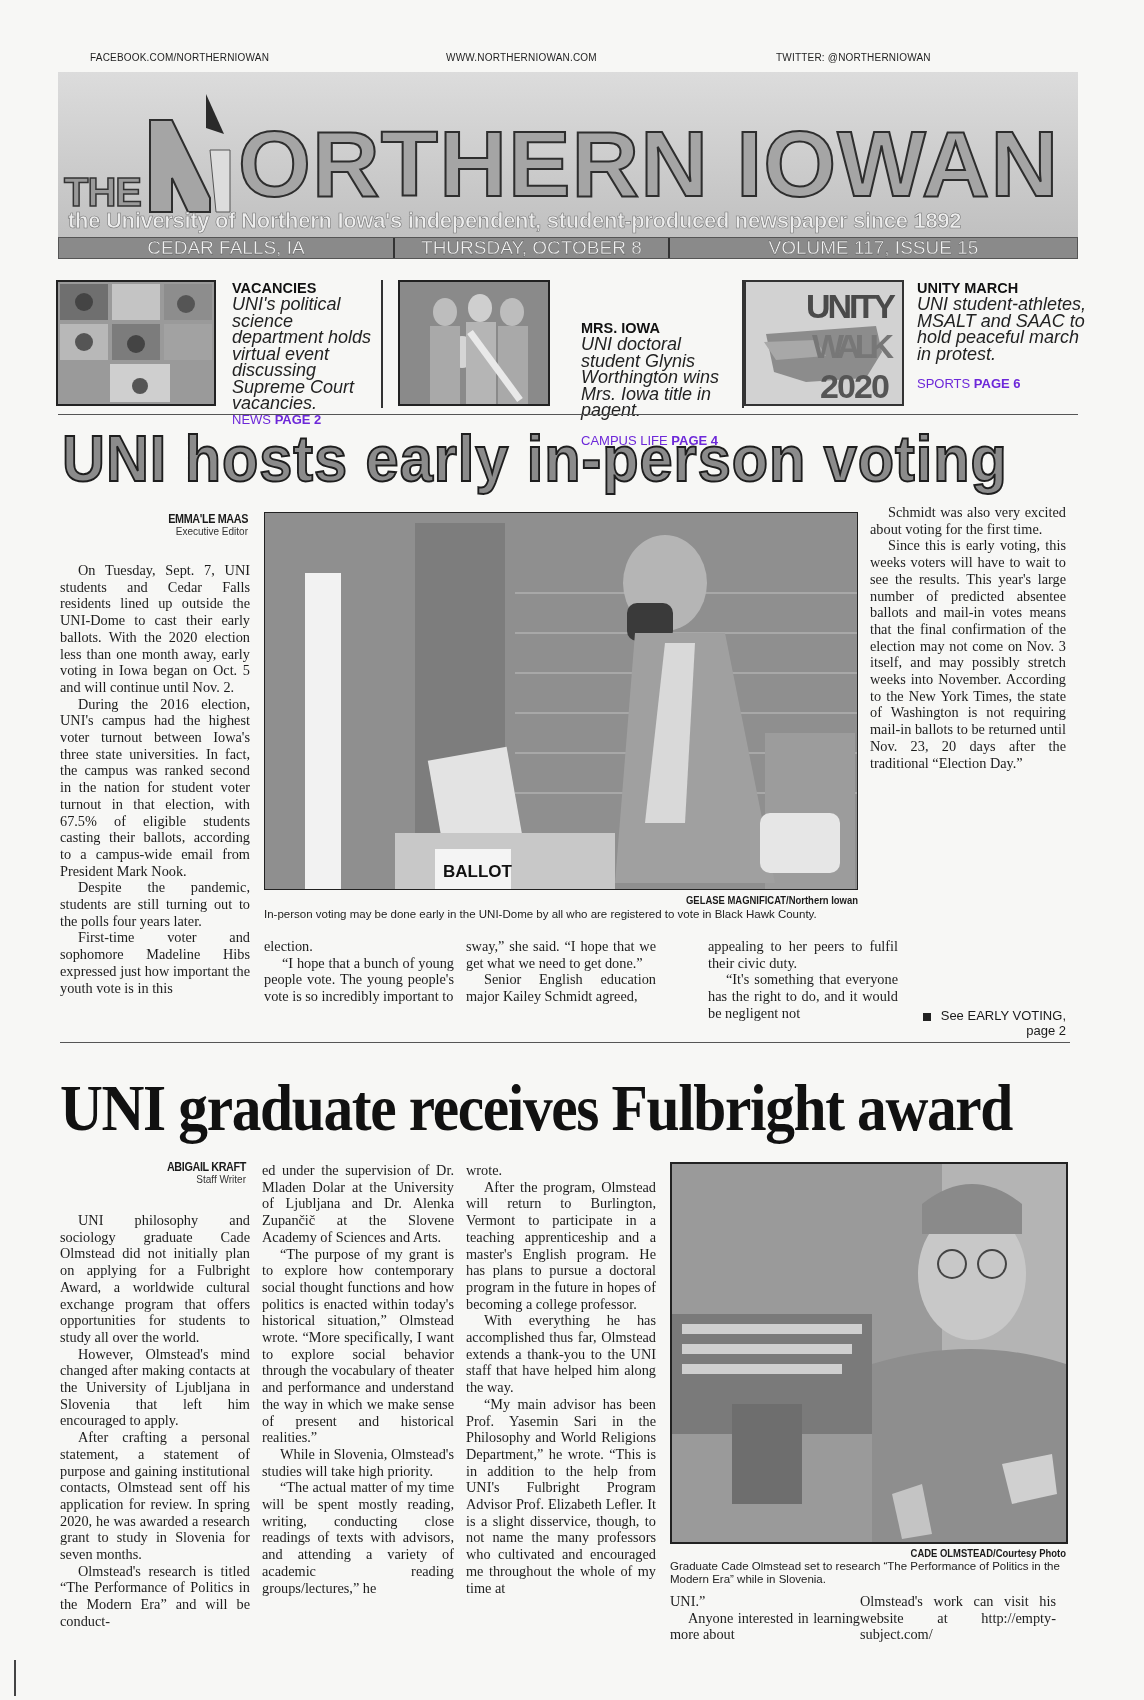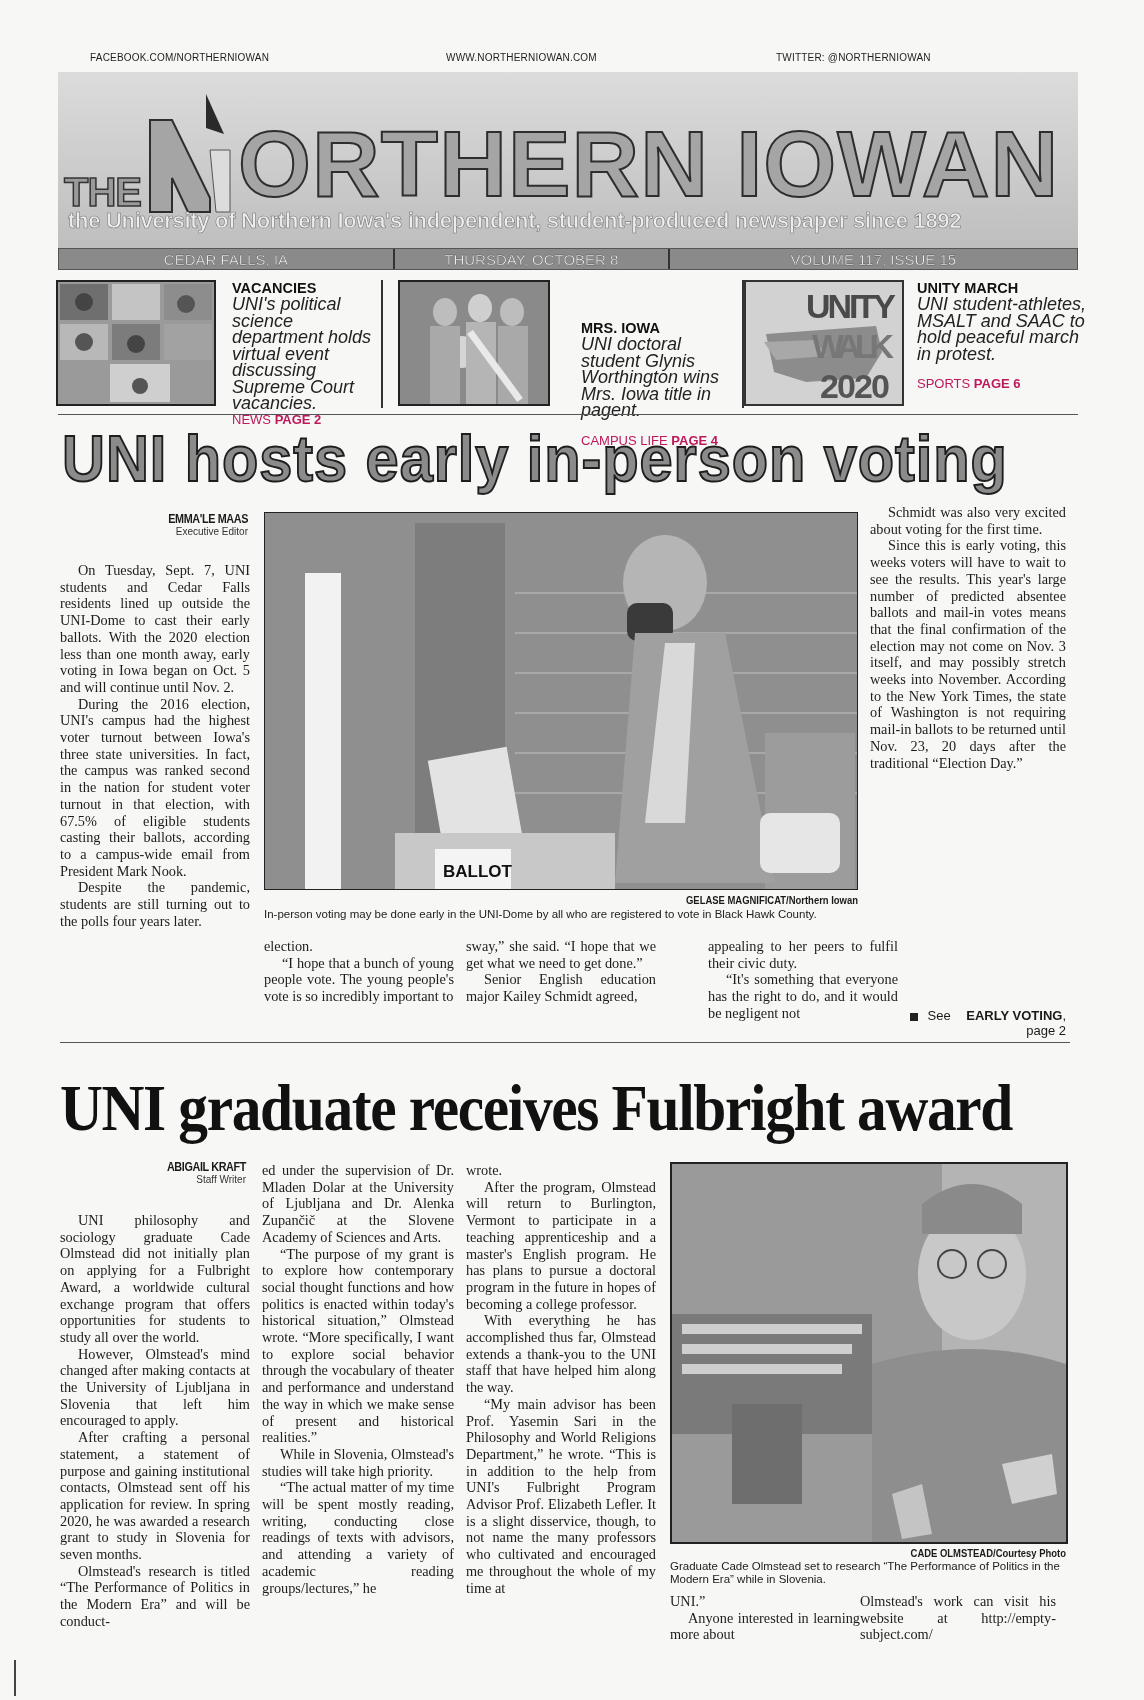--- a/index.html
+++ b/index.html
@@ -17,29 +17,29 @@
               font-size: 40px; color: #9a9a9a; -webkit-text-stroke: 1.5px #333; letter-spacing: -1px; }
   .mast-n { left: 86px; top: 0; width: 100px; height: 120px; }
   .mast-word { left: 180px; top: 20px; font-family: "Liberation Sans", sans-serif; font-weight: bold;
                font-size: 92px; line-height: 100px; color: #a5a5a5; -webkit-text-stroke: 2px #2e2e2e;
                letter-spacing: 1px; white-space: nowrap; transform: scaleX(1.02); transform-origin: left; }
   .tagline { left: 10px; top: 136px; width: 1000px; font-family: "Liberation Sans", sans-serif;
              font-weight: bold; font-size: 22px; color: #ececec; -webkit-text-stroke: 0.6px #777;
              white-space: nowrap; letter-spacing: -0.3px; }
   .infobar { left: 0; top: 165px; width: 1020px; height: 22px; background: #8a8a8a;
              border: 1px solid #555; display: flex; font-family: "Liberation Sans", sans-serif;
-             font-size: 15px; color: #f0f0f0; margin-top: 11px; -webkit-text-stroke: 0.3px #444; }
+             font-size: 19px; color: #f0f0f0; -webkit-text-stroke: 0.3px #444; }
   .infobar > div { display: flex; align-items: center; justify-content: center; border-right: 2px solid #333; }
   .infobar > div:last-child { border-right: none; }
 
   
   .teaser-img { border: 2px solid #222; background: #7a7a7a; overflow: hidden; }
   .teaser-head { font-family: "Liberation Sans", sans-serif; font-weight: bold; font-size: 14.5px; color: #111; }
   .teaser-body { font-family: "Liberation Sans", sans-serif; font-size: 18px; line-height: 16.5px; color: #222; font-style: italic; }
-  .teaser-page { font-family: "Liberation Sans", sans-serif; font-size: 13px; color: #be185d; }
+  .teaser-page { font-family: "Liberation Sans", sans-serif; font-size: 13px; color: #6d28d9; }
   .teaser-page b { font-weight: bold; }
   .vrule { width: 2px; background: #333; }
   .hrule { height: 1px; background: #555; }
 
   
   .hl1 { left: 62px; top: 424px; width: 1020px; font-family: "Liberation Sans", sans-serif; font-weight: bold;
          font-size: 64px; line-height: 70px; color: #8b8b8b; -webkit-text-stroke: 2px #1e1e1e;
          white-space: nowrap; transform: scaleX(0.93); transform-origin: left; letter-spacing: 1px; }
 
   .byline-name { font-family: "Liberation Sans", sans-serif; font-weight: bold; font-size: 12px;
@@ -49,21 +49,21 @@
   .col { font-family: "Liberation Serif", serif; font-size: 14.3px; line-height: 16.7px; text-align: justify; color: #1c1c1c; }
   .col p { text-indent: 18px; }
   .col p.noindent { text-indent: 0; }
 
   .photo { background: #8e8e8e; border: 1px solid #222; overflow: hidden; }
   .credit { font-family: "Liberation Sans", sans-serif; font-weight: bold; font-size: 10.5px; text-align: right;
             transform: scaleX(0.9); transform-origin: right; }
   .caption { font-family: "Liberation Sans", sans-serif; font-size: 11.5px; line-height: 13px; color: #222; }
 
   .jump { font-family: "Liberation Sans", sans-serif; font-size: 13px; }
-  .jump b { font-weight: bold; margin-left: 12px; }
+  .jump b { font-weight: normal; }
   .bullet-sq { display: inline-block; width: 8px; height: 8px; background: #222; margin-right: 10px; vertical-align: middle; }
 
   
   .hl2 { left: 60px; top: 1070px; font-family: "Liberation Serif", serif; font-size: 66px; line-height: 76px;
          color: #111; white-space: nowrap; transform: scaleX(0.9); transform-origin: left; letter-spacing: -1.5px; }
 </style>
 </head>
 <body>
 
 <div class="abs social" style="left:90px;">FACEBOOK.COM/NORTHERNIOWAN</div>
@@ -153,20 +153,21 @@
 
 <div class="abs" style="left:90px; top:512px; width:158px;">
   <div class="byline-name">EMMA'LE MAAS</div>
   <div class="byline-role">Executive Editor</div>
 </div>
 
 <div class="abs col" style="left:60px; top:562px; width:190px;">
   <p>On Tuesday, Sept. 7, UNI students and Cedar Falls residents lined up outside the UNI-Dome to cast their early ballots. With the 2020 election less than one month away, early voting in Iowa began on Oct. 5 and will continue until Nov. 2.</p>
   <p>During the 2016 election, UNI's campus had the highest voter turnout between Iowa's three state universities. In fact, the campus was ranked second in the nation for student voter turnout in that election, with 67.5% of eligible students casting their ballots, according to a campus-wide email from President Mark Nook.</p>
   <p>Despite the pandemic, students are still turning out to the polls four years later.</p>
+  <p>First-time voter and sophomore Madeline Hibs expressed just how important the youth vote is in this</p>
 </div>
 
 <div class="abs photo" style="left:264px; top:512px; width:594px; height:378px;">
   <svg width="594" height="378">
     <rect width="594" height="378" fill="#8f8f8f"></rect>
     <rect x="150" y="10" width="90" height="330" fill="#7d7d7d"></rect>
     <rect x="40" y="60" width="36" height="318" fill="#f2f2f2"></rect>
     <g stroke="#a8a8a8" stroke-width="2">
       <line x1="250" y1="80" x2="594" y2="80"></line>
         <line x1="250" y1="120" x2="594" y2="120"></line>

